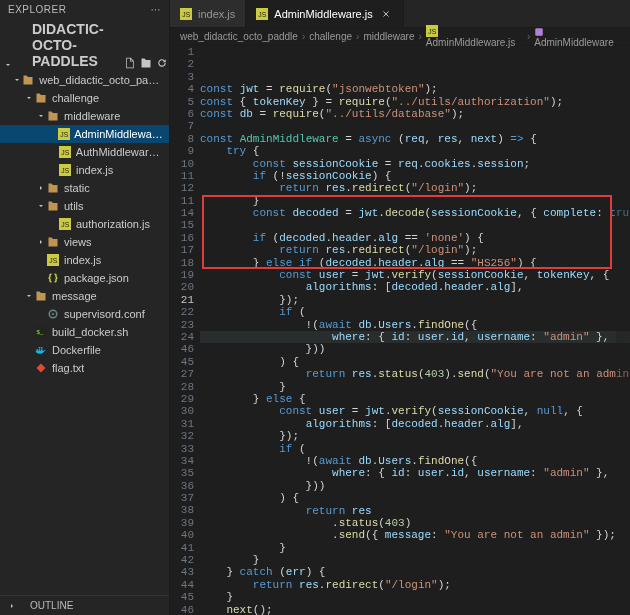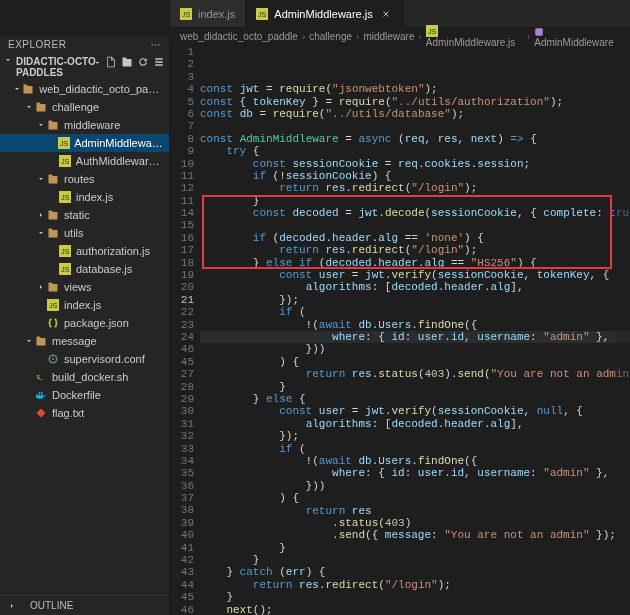--- a/index.html
+++ b/index.html
@@ -1,23 +1,23 @@
 <!DOCTYPE html>
 <html><head>
 <meta charset="utf-8">
 <style>
   * { margin: 0; padding: 0; box-sizing: border-box; }
   html, body { width: 630px; height: 615px; overflow: hidden; background: #1e1e1e; font-family: "Segoe UI", Arial, sans-serif; color: #cccccc; font-size: 12px; }
   .root { display: flex; flex-direction: column; width: 100%; height: 100%; }
   
   .main { display: flex; flex: 1; min-height: 0; }
-  .sidebar { width: 170px; background: #252526; display: flex; flex-direction: column; border-right: 1px solid #1b1b1b; margin-top: 35px; }
+  .sidebar { width: 170px; background: #252526; display: flex; flex-direction: column; border-right: 1px solid #1b1b1b; }
   .sidebar-header { display: flex; align-items: center; padding: 4px 8px; font-size: 10px; color: #bbbbbb; letter-spacing: 0.5px; justify-content: space-between; }
   .sidebar-header .dots { color: #aaaaaa; cursor: pointer; }
-  .folder-header { display: flex; align-items: flex-start; padding: 2px 4px; font-size: 10px; font-weight: bold; color: #cccccc; gap: 4px; }
+  .folder-header { display: flex; align-items: flex-end; padding: 2px 4px; font-size: 14px; font-weight: bold; color: #cccccc; gap: 20px; }
   .folder-header .actions { margin-left: auto; display: flex; gap: 4px; }
   .folder-header .actions svg, .folder-header .chev svg { fill: #c5c5c5; }
   .tree { flex: 1; overflow: auto; font-size: 11px; }
   .tree-item { display: flex; align-items: center; height: 18px; padding-right: 4px; white-space: nowrap; cursor: pointer; }
   .tree-item.active { background: #094771; color: #ffffff; }
   .tree-item .chev { width: 10px; display: inline-flex; justify-content: center; }
   .tree-item .ficon { width: 14px; height: 14px; display: inline-flex; align-items: center; justify-content: center; margin-right: 4px; }
   .tree-item .label { overflow: hidden; text-overflow: ellipsis; }
   .pad1 { padding-left: 12px; } .pad2 { padding-left: 24px; } .pad3 { padding-left: 36px; } .pad4 { padding-left: 48px; }
   .outline { border-top: 1px solid #333; padding: 4px 8px; font-size: 10px; color: #bbbbbb; display: flex; align-items: center; gap: 14px; }
@@ -141,33 +141,20 @@
           <div class="tree-item pad4">
             <span class="chev"></span>
             <span class="ficon">
               <svg width="12" height="12" viewBox="0 0 16 16">
                 <rect width="16" height="16" fill="#cbcb41"></rect>
                 <text x="3" y="12" font-size="9" font-family="Arial" fill="#1e1e1e">JS</text>
               </svg>
             </span>
             <span class="label">AuthMiddleware.js</span>
           </div>
-          <div class="tree-item pad3">
-            <span class="chev">
-              <svg width="8" height="8" viewBox="0 0 16 16">
-                <path fill="#c5c5c5" d="M4 6l4 4 4-4z"></path>
-              </svg>
-            </span>
-            <span class="ficon">
-              <svg width="12" height="12" viewBox="0 0 16 16">
-                <path fill="#c09553" d="M14 4H8L6 2H2v12h12V4z"></path>
-              </svg>
-            </span>
-            <span class="label">routes</span>
-          </div>
           <div class="tree-item pad4">
             <span class="chev"></span>
             <span class="ficon">
               <svg width="12" height="12" viewBox="0 0 16 16">
                 <rect width="16" height="16" fill="#cbcb41"></rect>
                 <text x="3" y="12" font-size="9" font-family="Arial" fill="#1e1e1e">JS</text>
               </svg>
             </span>
             <span class="label">index.js</span>
           </div>
@@ -199,30 +186,20 @@
           </div>
           <div class="tree-item pad4">
             <span class="chev"></span>
             <span class="ficon">
               <svg width="12" height="12" viewBox="0 0 16 16">
                 <rect width="16" height="16" fill="#cbcb41"></rect>
                 <text x="3" y="12" font-size="9" font-family="Arial" fill="#1e1e1e">JS</text>
               </svg>
             </span>
             <span class="label">authorization.js</span>
-          </div>
-          <div class="tree-item pad4">
-            <span class="chev"></span>
-            <span class="ficon">
-              <svg width="12" height="12" viewBox="0 0 16 16">
-                <rect width="16" height="16" fill="#cbcb41"></rect>
-                <text x="3" y="12" font-size="9" font-family="Arial" fill="#1e1e1e">JS</text>
-              </svg>
-            </span>
-            <span class="label">database.js</span>
           </div>
           <div class="tree-item pad3">
             <span class="chev">
               <svg width="8" height="8" viewBox="0 0 16 16">
                 <path fill="#c5c5c5" d="M6 4l4 4-4 4z"></path>
               </svg>
             </span>
             <span class="ficon">
               <svg width="12" height="12" viewBox="0 0 16 16">
                 <path fill="#c09553" d="M14 4H8L6 2H2v12h12V4z"></path>

